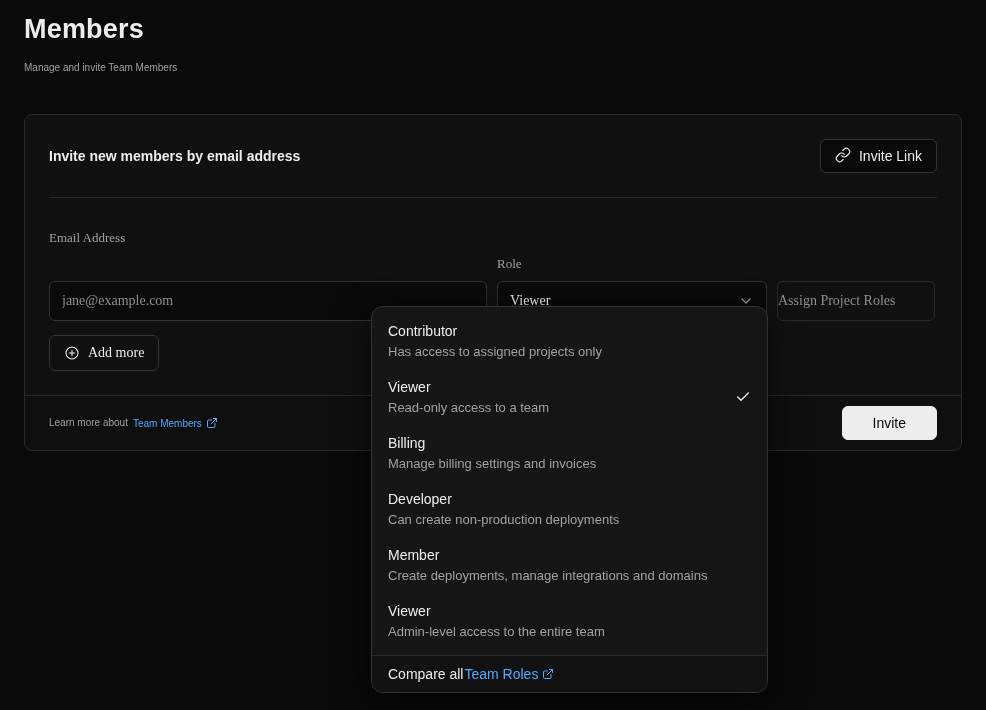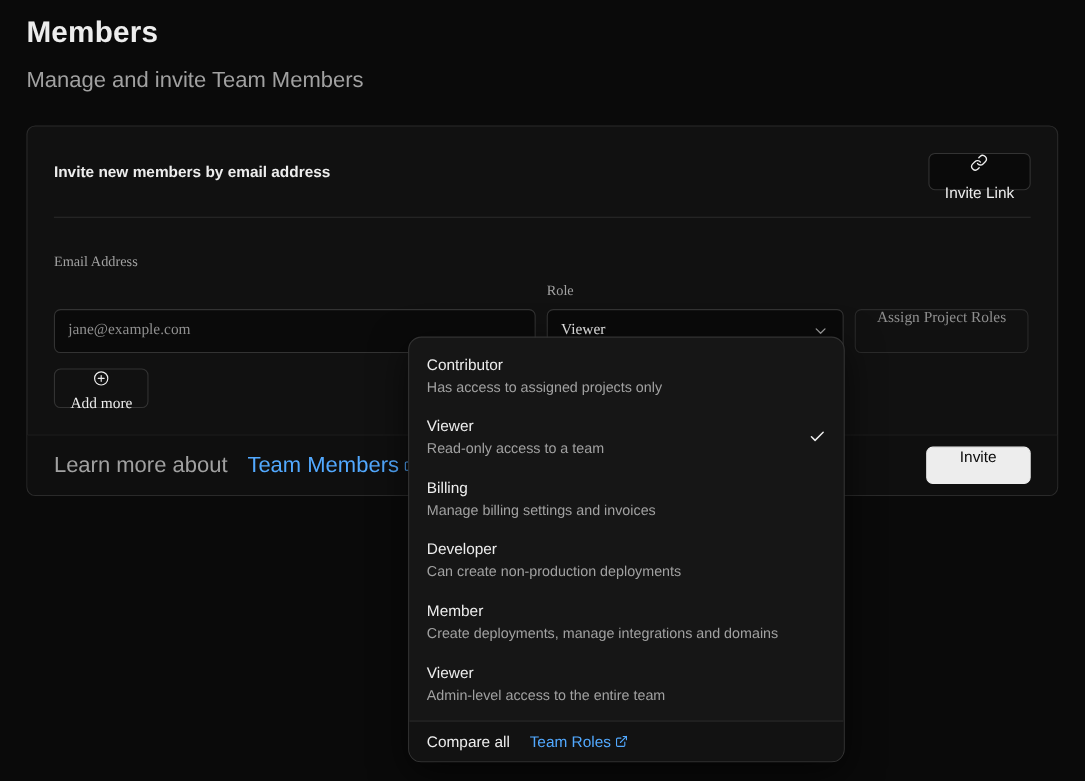--- a/index.html
+++ b/index.html
@@ -29,21 +29,21 @@
 
   .page-title{
     margin:14px 0 0 24px;
     font-size:27px;
     font-weight:700;
     letter-spacing:.2px;
     color:var(--text-primary);
   }
   .page-subtitle{
     margin:17px 0 0 24px;
-    font-size:20px;
+    font-size:10px;
     color:var(--text-secondary);
   }
 
   
   .card{
     position:absolute;
     left:24px;top:100px;
     width:938px;
     background:var(--card-background);
     border:1px solid var(--border-soft);
@@ -93,42 +93,41 @@
   }
   .select .chev{color:var(--text-secondary);display:flex;}
 
   .btn{
     display:inline-flex;align-items:center;justify-content:flex-start;gap:8px;
     font-family:inherit;font-size:14px;
     border-radius:6px;cursor:pointer;
     background:transparent;
     border:1px solid var(--border);
     color:var(--text-primary);
-    flex-direction:column;
   }
   .btn-ghost{height:34px;padding:0 14px;background:var(--background);}
   .btn-assign{
     height:40px;width:100%;
     color:var(--text-disabled);
     border-color:var(--border-soft);
     background:transparent;
     cursor:default;
   }
   .btn-addmore{height:36px;padding:0 14px;margin-top:14px;background:transparent;}
   .btn-addmore .ico{color:var(--text-primary);display:flex;}
 
   .card-footer{
     display:flex;align-items:center;justify-content:space-between;
     border-top:1px solid var(--border-soft);
     background:var(--card-footer-background);
     padding:10px 24px;
     height:55px;
     border-radius:0 0 8px 8px;
   }
-  .learn-more{font-size:20px;color:var(--text-secondary);display:flex;gap:18px;}
+  .learn-more{font-size:10px;color:var(--text-secondary);display:flex;gap:5px;}
   .link{
     color:var(--link-blue);text-decoration:none;cursor:pointer;
     display:inline-flex;align-items:center;gap:4px;
   }
   .ext{display:inline-flex;color:var(--link-blue);}
   .btn-invite{
     height:34px;padding:0 30px;
     background:var(--invite-button-bg);
     color:var(--invite-button-text);
     border:1px solid var(--invite-button-bg);
@@ -155,21 +154,21 @@
   }
   .option-title{font-size:14px;line-height:20px;color:var(--text-primary);}
   .option-desc{font-size:13px;line-height:18px;color:var(--text-secondary);margin-top:2px;}
   .option .check{color:var(--text-primary);display:flex;margin-left:12px;}
   .dropdown-footer{
     border-top:1px solid var(--border-soft);
     background:var(--dropdown-footer-bg);
     padding:10px 16px;
     font-size:14px;
     color:var(--text-primary);
-    display:flex;align-items:center;gap:18px;
+    display:flex;align-items:center;gap:1px;
   }
 </style>
 </head>
 <body>
 
 <div class="page">
 
   <h1 class="page-title">Members</h1>
   <p class="page-subtitle">Manage and invite Team Members</p>
 

